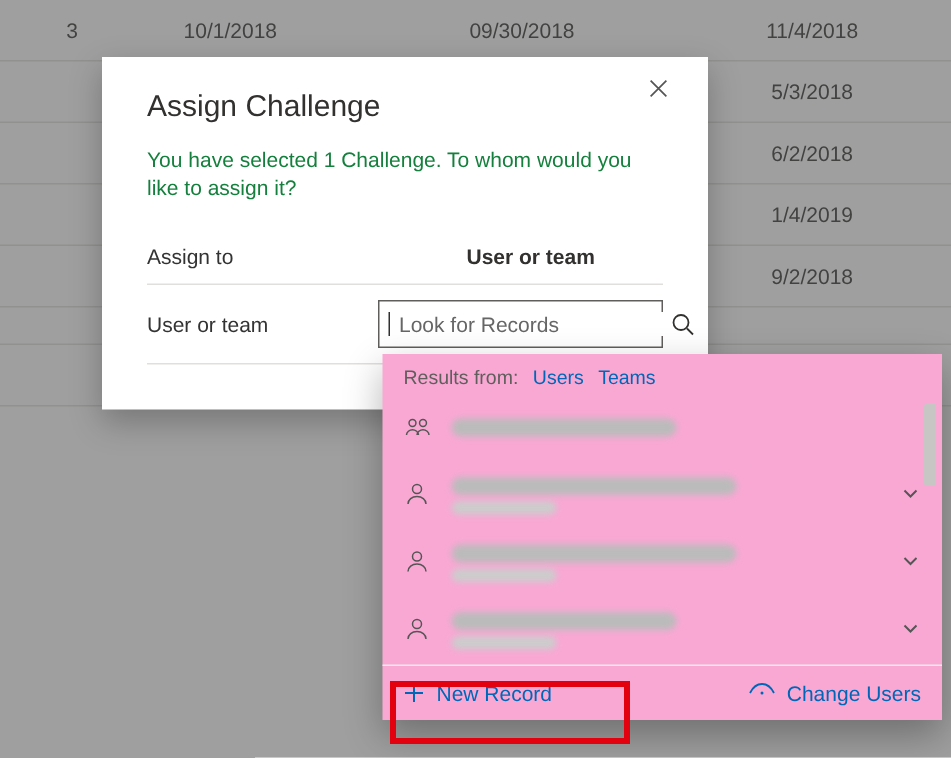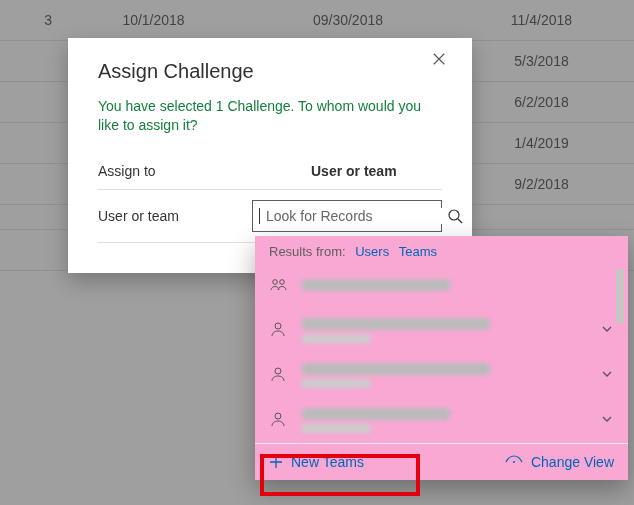--- a/index.html
+++ b/index.html
@@ -324,26 +324,26 @@
           </svg>
       </span>
     </div>
   </div>
 
   <div class="fly-foot">
     <div class="btn">
       <svg width="14" height="14" viewBox="0 0 14 14">
           <path d="M7 1v12M1 7h12" stroke="#0067b8" stroke-width="1.3"></path>
         </svg>
-      <span>New Teams</span>
+      <span>New Record</span>
     </div>
     <div class="spacer"></div>
     <div class="btn">
       <svg width="18" height="14" viewBox="0 0 18 14">
           <path d="M1 7c2-4 5-6 8-6s6 2 8 6" fill="none" stroke="#0067b8" stroke-width="1.2"></path>
           <circle cx="9" cy="7" r="1" fill="#0067b8"></circle>
         </svg>
-      <span>Change View</span>
+      <span>Change Users</span>
     </div>
   </div>
 </div>
 
 <div class="highlightbox" style="left:260px; top:454px; width:160px; height:42px;"></div>
 
 </body></html>

